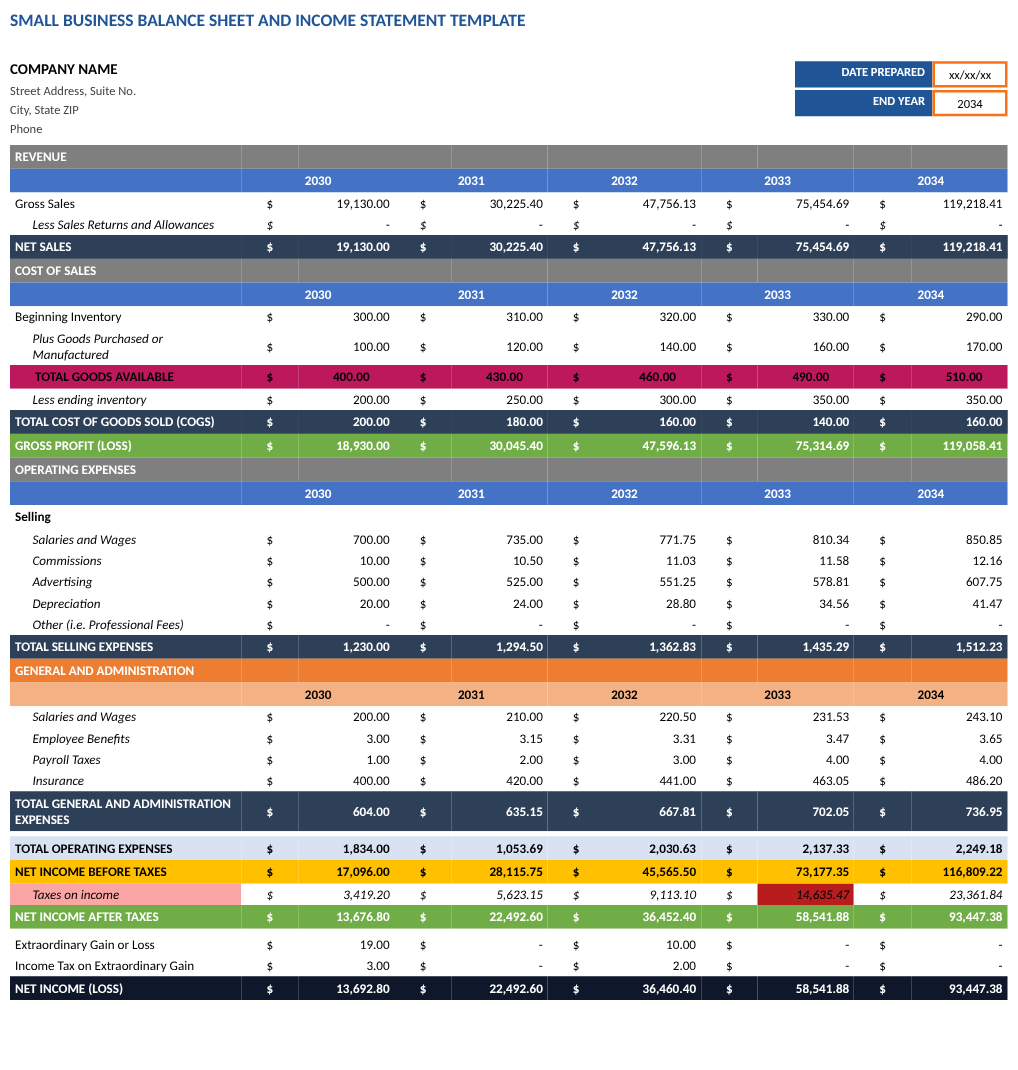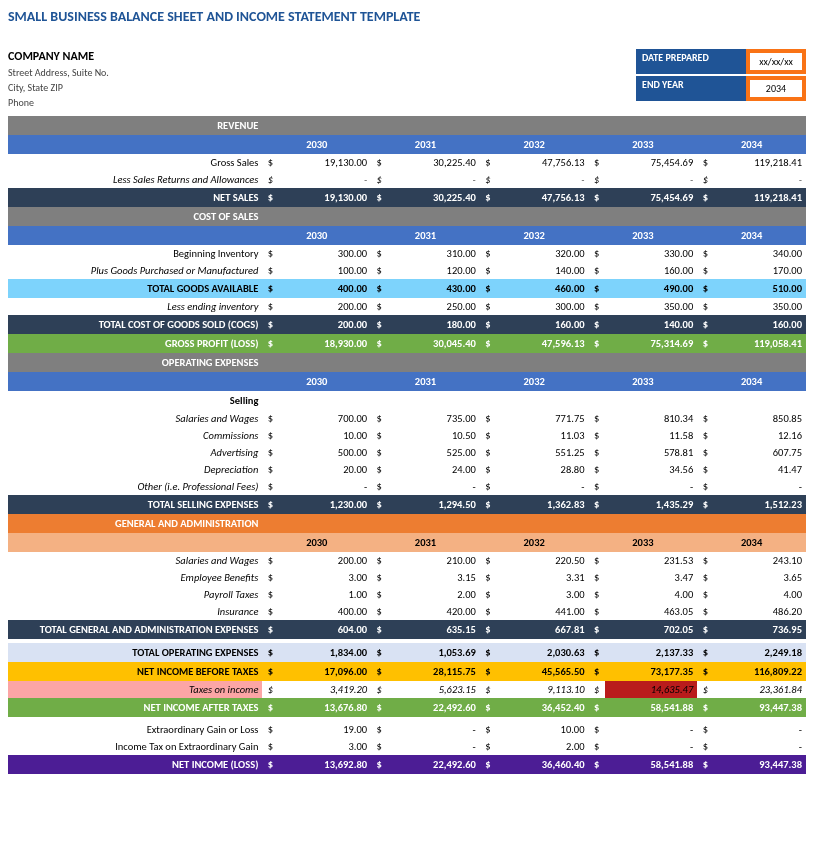--- a/index.html
+++ b/index.html
@@ -6,59 +6,59 @@
     body { font-family: Calibri, Arial, sans-serif; font-size: 11px; background: #fff; padding: 8px; }
 
     .main-title { color: #1f5496; font-size: 14px; font-weight: bold; margin-bottom: 6px; }
     .company-name { font-weight: bold; font-size: 12px; margin-bottom: 2px; }
     .company-info { font-size: 10px; color: #444; line-height: 1.5; }
 
     .header-area { display: flex; justify-content: space-between; margin-bottom: 6px; margin-top: 24px; }
     .company-block { flex: 1; }
     .date-block { display: flex; flex-direction: column; gap: 2px; }
     .date-row { display: flex; }
-    .date-label { background: #1f5496; color: #fff; font-weight: bold; font-size: 10px; padding: 2px 6px; min-width: 110px; }
-    .date-value { background: #fff; border: 4px solid #f97316; font-size: 10px; padding: 2px 6px; min-width: 60px; text-align: center; }
+    .date-label { background: #1f5496; color: #fff; font-weight: bold; font-size: 10px; padding: 2px 6px; min-width: 110px; text-align: right; }
+    .date-value { background: #fff; border: 2px solid #f97316; font-size: 10px; padding: 2px 6px; min-width: 60px; text-align: center; }
 
     table { width: 100%; border-collapse: collapse; font-size: 10.5px; }
     td, th { padding: 2px 4px; }
 
     .row-section-header { background: #7f7f7f; color: #fff; font-weight: bold; font-size: 10.5px; }
     .row-section-header td { padding: 3px 4px; }
 
     .row-year-header { background: #4472c4; color: #fff; font-weight: bold; text-align: center; }
     .row-year-header td { padding: 3px 4px; }
 
     .row-normal td { background: #fff; }
     .row-normal-italic td { background: #fff; font-style: italic; }
     .row-indent td:first-child { padding-left: 18px; }
 
     .row-total { background: #2e4057; color: #fff; font-weight: bold; }
     .row-total td { background: #2e4057; color: #fff; padding: 3px 4px; }
 
     .row-total-light { background: #d9e2f3; font-weight: bold; }
-    .row-total-light td { background: #7dd3fc; font-weight: bold; padding: 3px 4px; }
+    .row-total-light td { background: #be185d; font-weight: bold; padding: 3px 20px; }
 
     .row-gross-profit td { background: #70ad47; color: #fff; font-weight: bold; padding: 3px 4px; }
 
     .row-subtotal-selling td { background: #2e4057; color: #fff; font-weight: bold; padding: 3px 4px; }
 
     .row-ga-header td { background: #ed7d31; color: #fff; font-weight: bold; padding: 3px 4px; }
     .row-ga-year-header td { background: #f4b183; color: #000; font-weight: bold; text-align: center; padding: 3px 4px; }
 
     .row-total-ga td { background: #2e4057; color: #fff; font-weight: bold; padding: 3px 4px; }
 
     .row-operating-total td { background: #d9e2f3; font-weight: bold; padding: 3px 4px; }
     .row-net-income-before td { background: #ffc000; color: #000; font-weight: bold; padding: 3px 4px; }
     .row-taxes-on-income td { background: #fff; font-style: italic; padding: 2px 4px; }
     .row-net-income-after td { background: #70ad47; color: #fff; font-weight: bold; padding: 3px 4px; }
     .row-empty td { background: #fff; padding: 2px 4px; }
-    .row-net-income-loss td { background: #4c1d95; color: #fff; font-weight: bold; padding: 3px 4px; }
-
-    .col-label { width: 220px; text-align: right; }
+    .row-net-income-loss td { background: #0f172a; color: #fff; font-weight: bold; padding: 3px 4px; }
+
+    .col-label { width: 220px; }
     .col-dollar { width: 14px; text-align: center; }
     .col-value { width: 80px; text-align: right; }
 
     td.right { text-align: right; }
     td.center { text-align: center; }
   </style>
 </head>
 <body>
 
 <p class="main-title">SMALL BUSINESS BALANCE SHEET AND INCOME STATEMENT TEMPLATE</p>
@@ -177,21 +177,21 @@
     <td class="col-label">Beginning Inventory</td>
     <td class="col-dollar center">$</td>
         <td class="col-value right">300.00</td>
     <td class="col-dollar center">$</td>
         <td class="col-value right">310.00</td>
     <td class="col-dollar center">$</td>
         <td class="col-value right">320.00</td>
     <td class="col-dollar center">$</td>
         <td class="col-value right">330.00</td>
     <td class="col-dollar center">$</td>
-        <td class="col-value right">340.00</td>
+        <td class="col-value right">290.00</td>
   </tr>
 
   <tr class="row-normal">
     <td class="col-label" style="padding-left:18px;font-style:italic;">Plus Goods Purchased or Manufactured</td>
     <td class="col-dollar center">$</td>
         <td class="col-value right">100.00</td>
     <td class="col-dollar center">$</td>
         <td class="col-value right">120.00</td>
     <td class="col-dollar center">$</td>
         <td class="col-value right">140.00</td>

